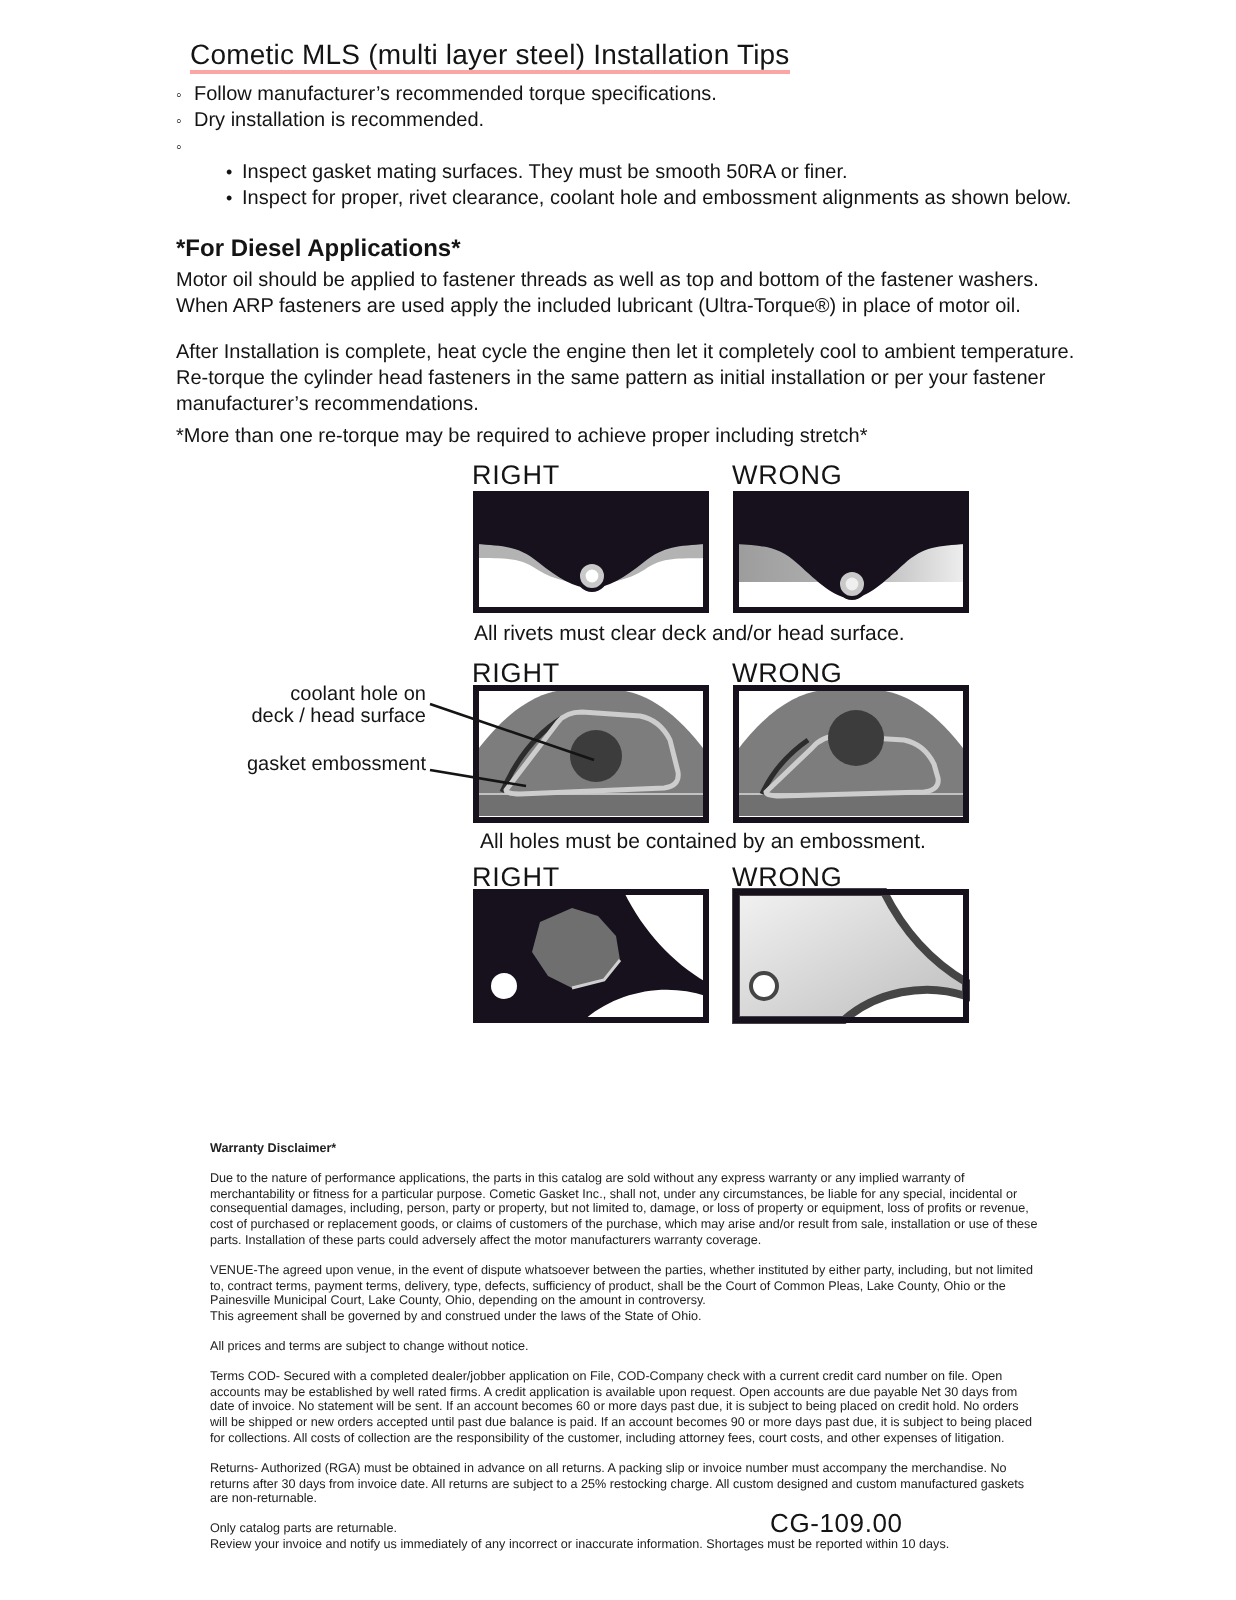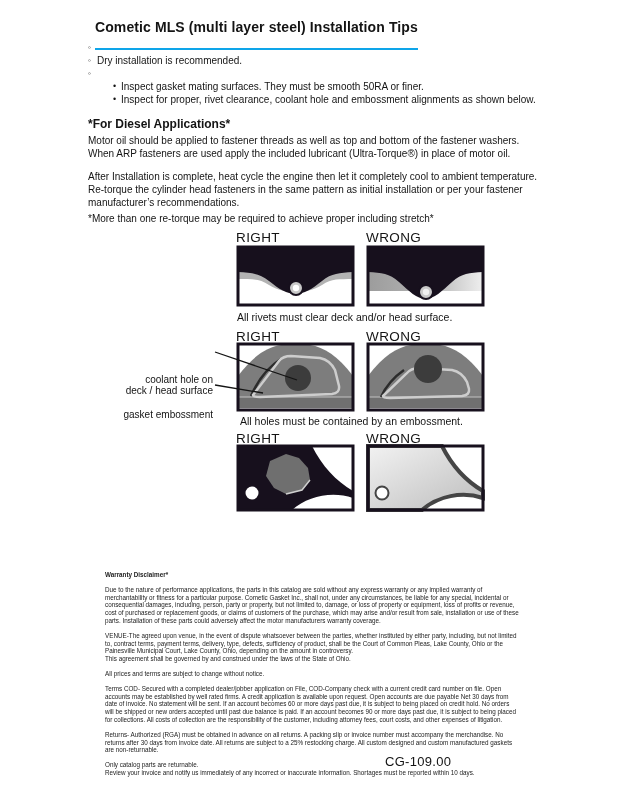--- a/index.html
+++ b/index.html
@@ -3,54 +3,55 @@
 <meta charset="utf-8">
 <style>
   html,body{margin:0;padding:0;}
   body{
     width:618px;height:800px;background:#ffffff;position:relative;overflow:hidden;
     font-family:"Liberation Sans",sans-serif;color:#141414;
   }
   .abs{position:absolute;}
   
   .page-title{
-    font-size:14px;font-weight:bold;letter-spacing:.1px;
-    border-bottom:2px solid #0ea5e9;padding-bottom:13px;white-space:nowrap;
+    font-size:14px;font-weight:normal;letter-spacing:.1px;
+    border-bottom:2px solid #fca5a5;padding-bottom:0;white-space:nowrap;
   }
   
   .bullets{font-size:10px;line-height:13px;white-space:nowrap;}
   .brow{display:flex;}
   .mark1{width:9px;font-size:8px;line-height:13px;}
   .brow.sub{padding-left:25px;}
   .mark2{width:8px;font-size:9px;line-height:13px;}
   
   .diesel-head{font-size:12px;font-weight:bold;}
   .para{font-size:10px;line-height:13.2px;width:452px;}
   
   .dlabel{font-size:13.5px;width:119px;letter-spacing:.4px;}
   .caption{font-size:10.5px;line-height:12px;}
-  .sidelabel{font-size:10px;line-height:11px;width:125px;text-align:right;margin-top:32px;}
+  .sidelabel{font-size:10px;line-height:11px;width:125px;text-align:right;}
   .panel{display:block;}
   
   .warranty{width:414px;font-size:6.3px;line-height:7.8px;color:#222;}
   .warranty .whead{font-weight:bold;margin-bottom:7px;}
   .warranty p{margin:0 0 7px 0;}
   .warranty p.tight{margin:0;}
   .doc-code{font-size:13px;letter-spacing:.3px;}
 </style>
 </head>
 <body>
 
 <div>
 
   <div class="abs page-title" style="left:95px;top:19px">Cometic MLS (multi layer steel) Installation Tips</div>
 
   <div class="abs bullets" style="left:88px;top:41px">
     <div class="brow">
       <span class="mark1">◦</span>
+      <span>Follow manufacturer’s recommended torque specifications.</span>
     </div>
     <div class="brow">
       <span class="mark1">◦</span>
       <span>Dry installation is recommended.</span>
     </div>
     <div class="brow">
       <span class="mark1">◦</span>
     </div>
     <div class="brow sub">
       <span class="mark2">•</span>

